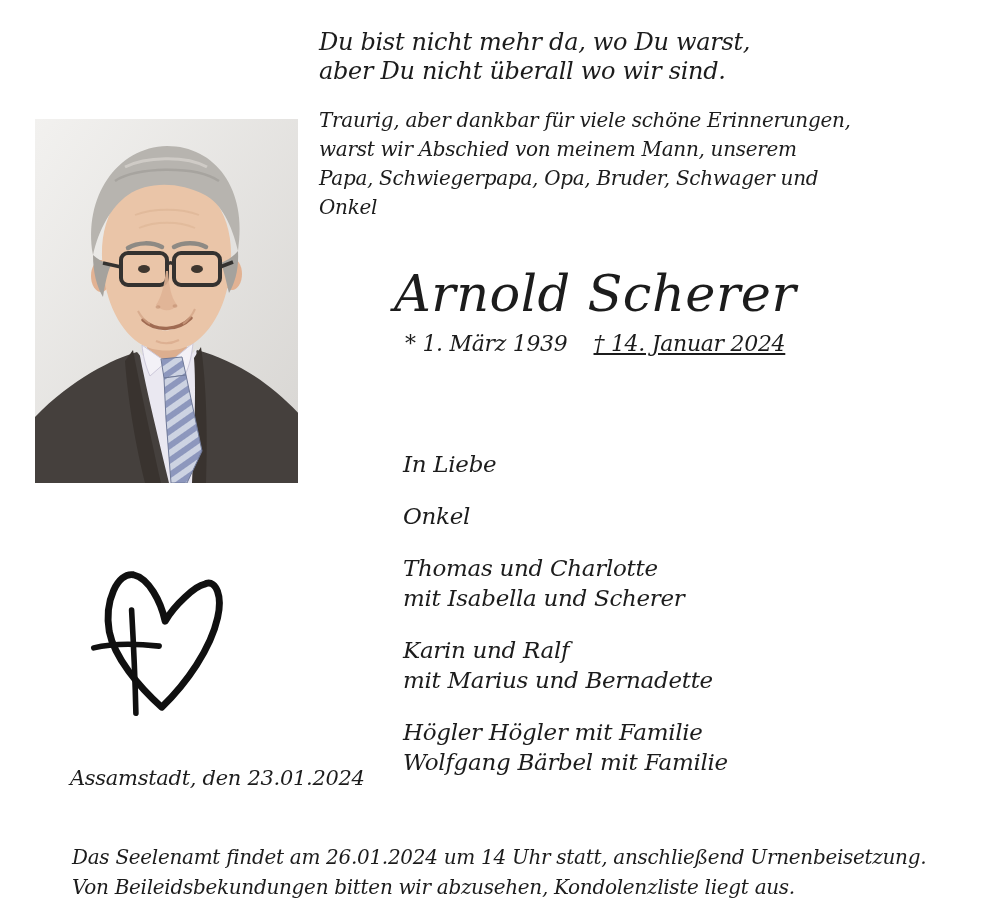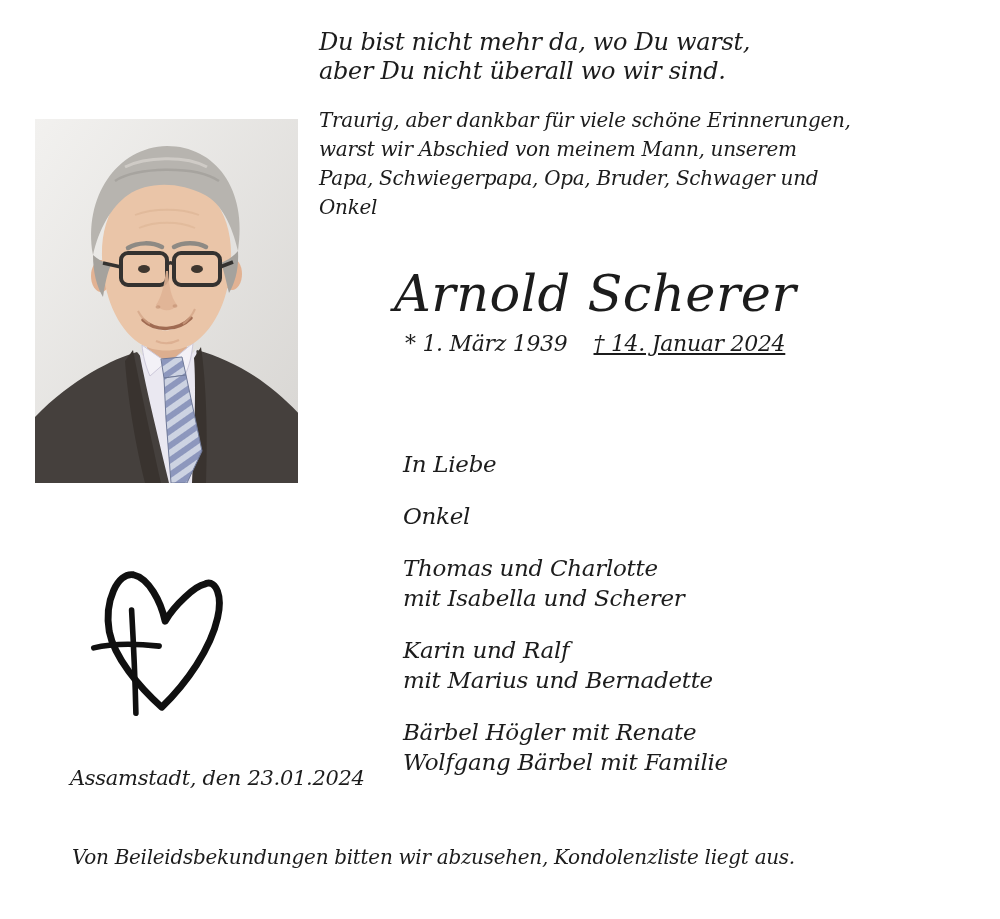--- a/index.html
+++ b/index.html
@@ -130,33 +130,34 @@
     </div>
     <div class="mourner-group">
       <div class="txt">Thomas und Charlotte</div>
       <div class="txt">mit Isabella und Scherer</div>
     </div>
     <div class="mourner-group">
       <div class="txt">Karin und Ralf</div>
       <div class="txt">mit Marius und Bernadette</div>
     </div>
     <div class="mourner-group">
-      <div class="txt">Bärbel Högler mit Renate</div>
+      <div class="txt">Högler Högler mit Familie</div>
       <div class="txt">Wolfgang Bärbel mit Familie</div>
     </div>
   </div>
 
   <div class="abs heart-symbol">
     <svg viewBox="0 0 200 200" xmlns="http://www.w3.org/2000/svg">
       <g fill="none" stroke="#101010" stroke-linecap="round" stroke-linejoin="round">
         <path stroke-width="8" d="M 95,170 C 68,146 40,112 34,82 C 28,46 44,13 62,16 C 80,20 94,47 99,70 C 110,51 134,29 145,27 L 147,26 C 158,23 166,40 160,66 C 152,102 124,142 95,170"></path>
         <path stroke-width="6.5" d="M 60,57 C 62,92 64,132 65,177"></path>
         <path stroke-width="6.5" d="M 16,101 C 40,95 66,96 92,99"></path>
       </g>
     </svg>
   </div>
 
   <div class="abs txt dateline">Assamstadt, den 23.01.2024</div>
   <div class="abs notice-block">
+    <div class="txt">Das Seelenamt findet am 26.01.2024 um 14 Uhr statt, anschließend Urnenbeisetzung.</div>
     <div class="txt">Von Beileidsbekundungen bitten wir abzusehen, Kondolenzliste liegt aus.</div>
   </div>
 
 </div>
 
 </body></html>

